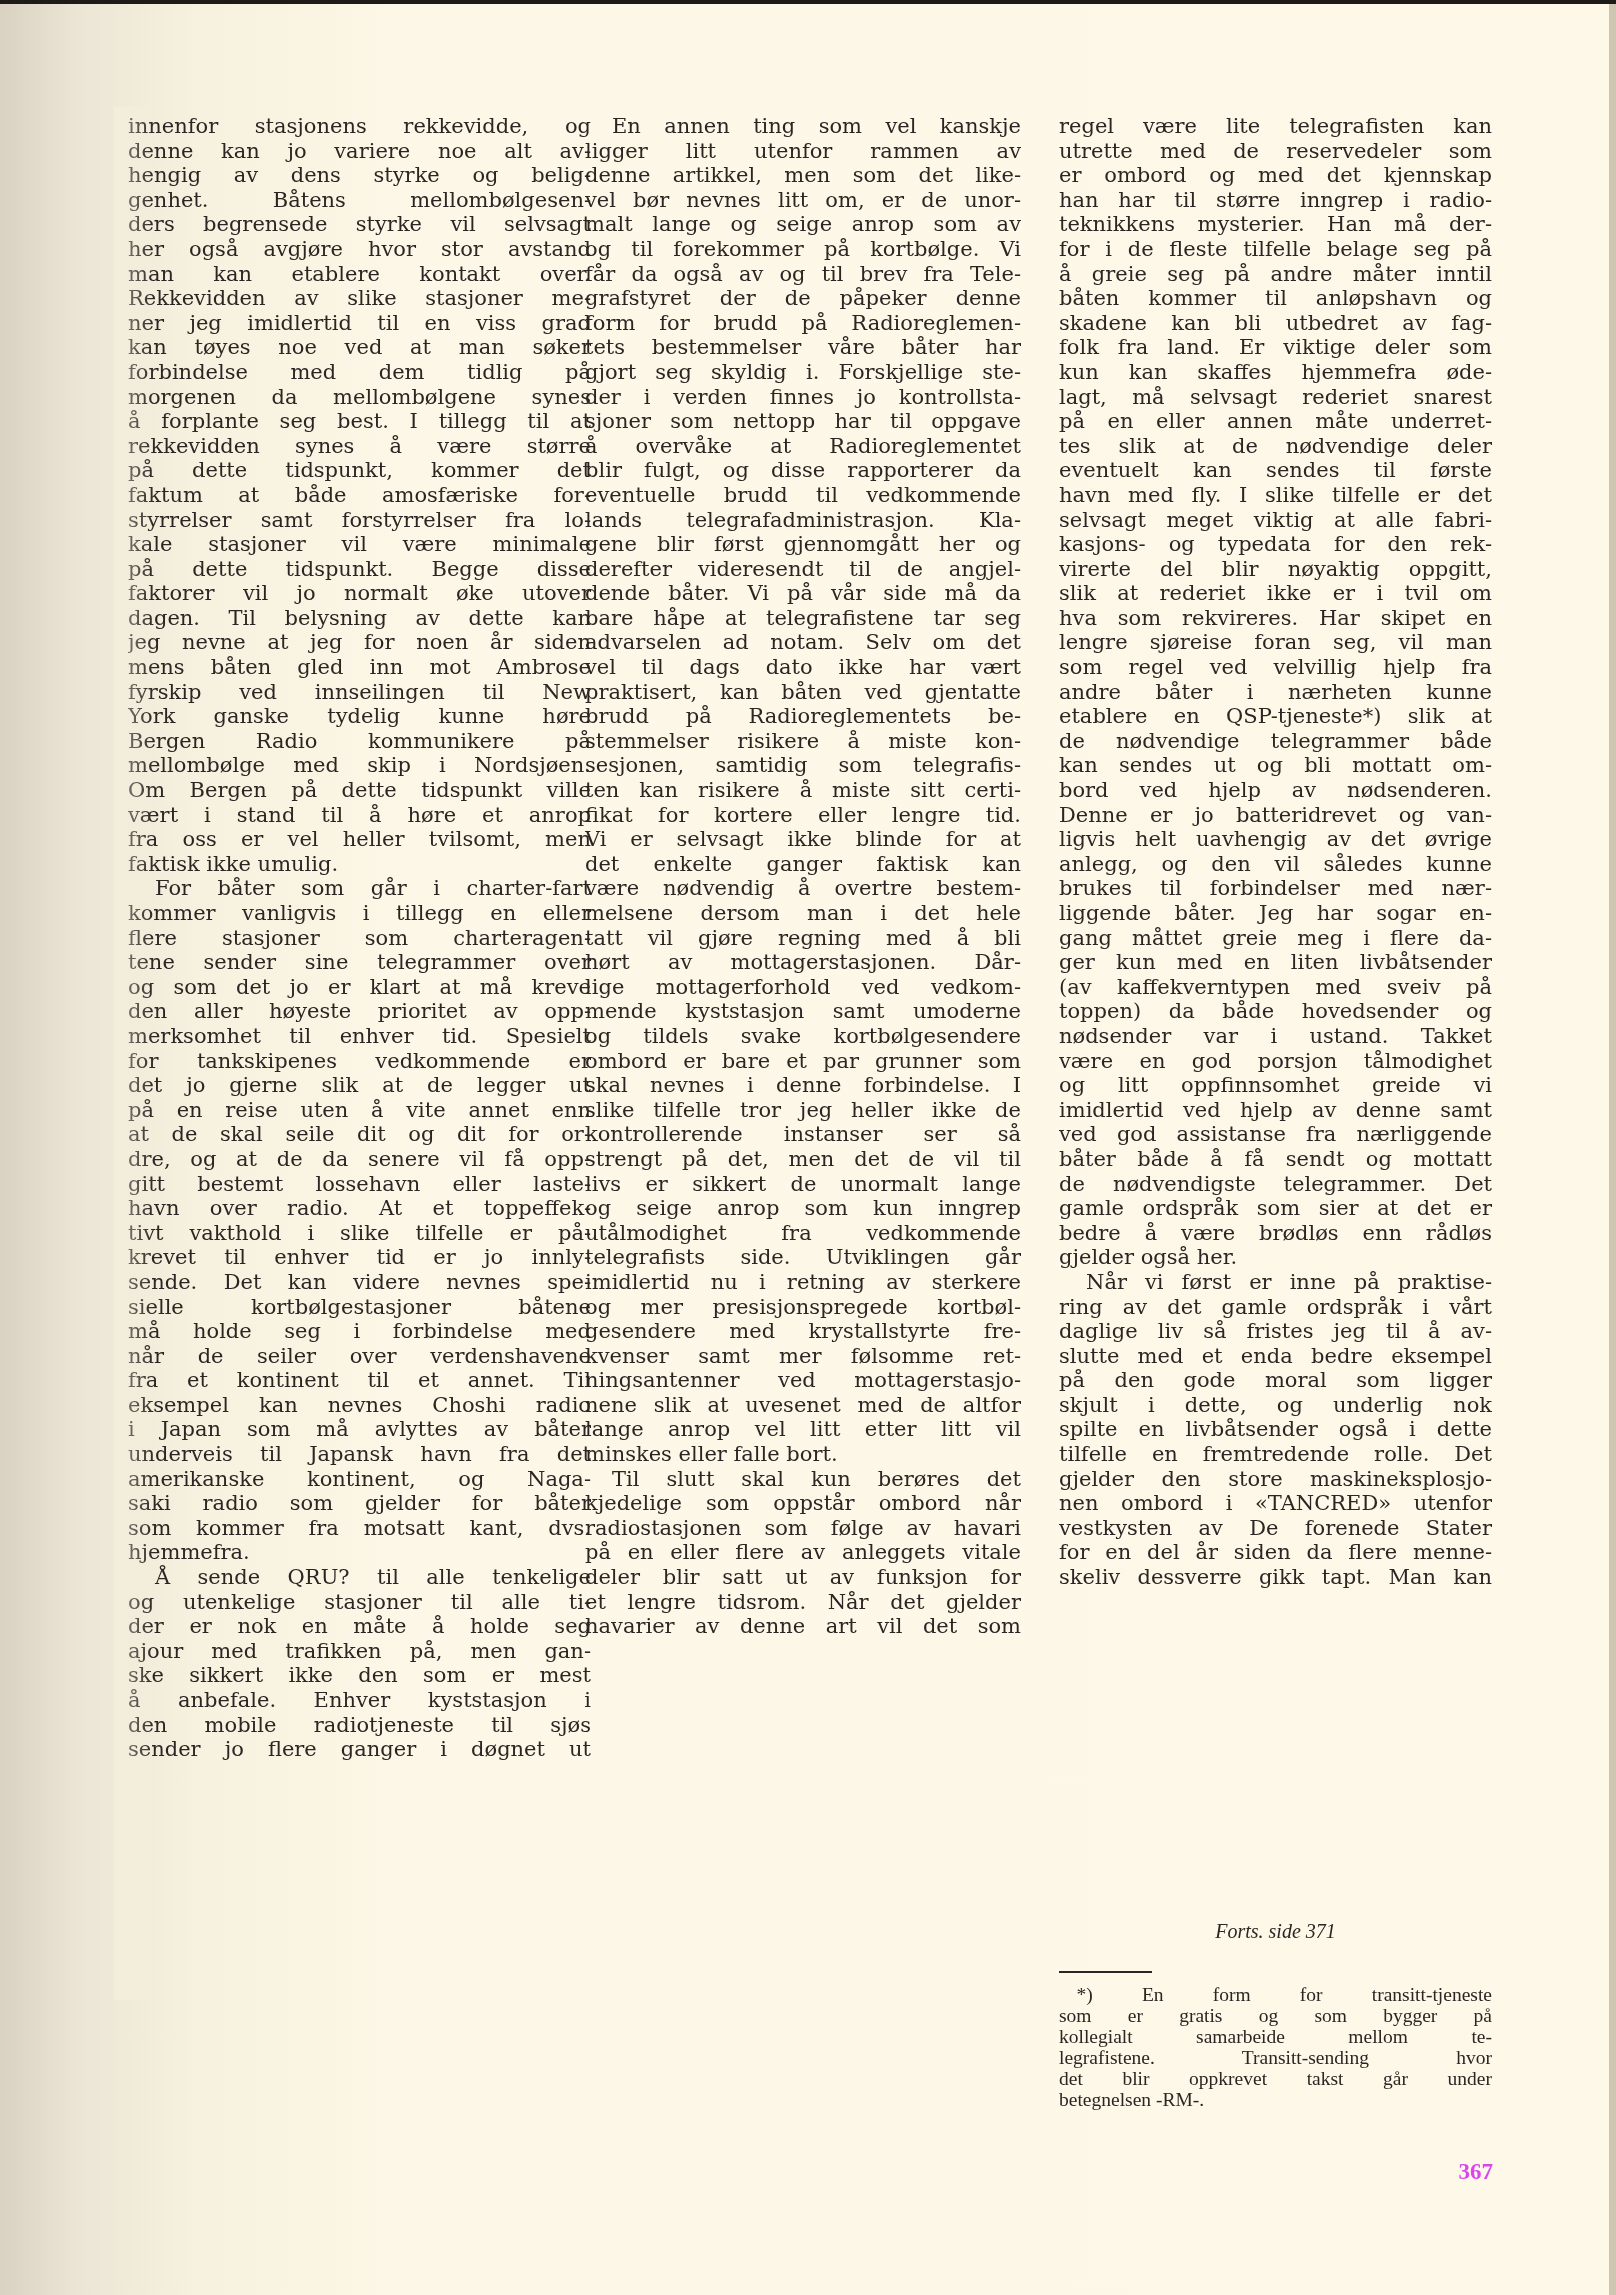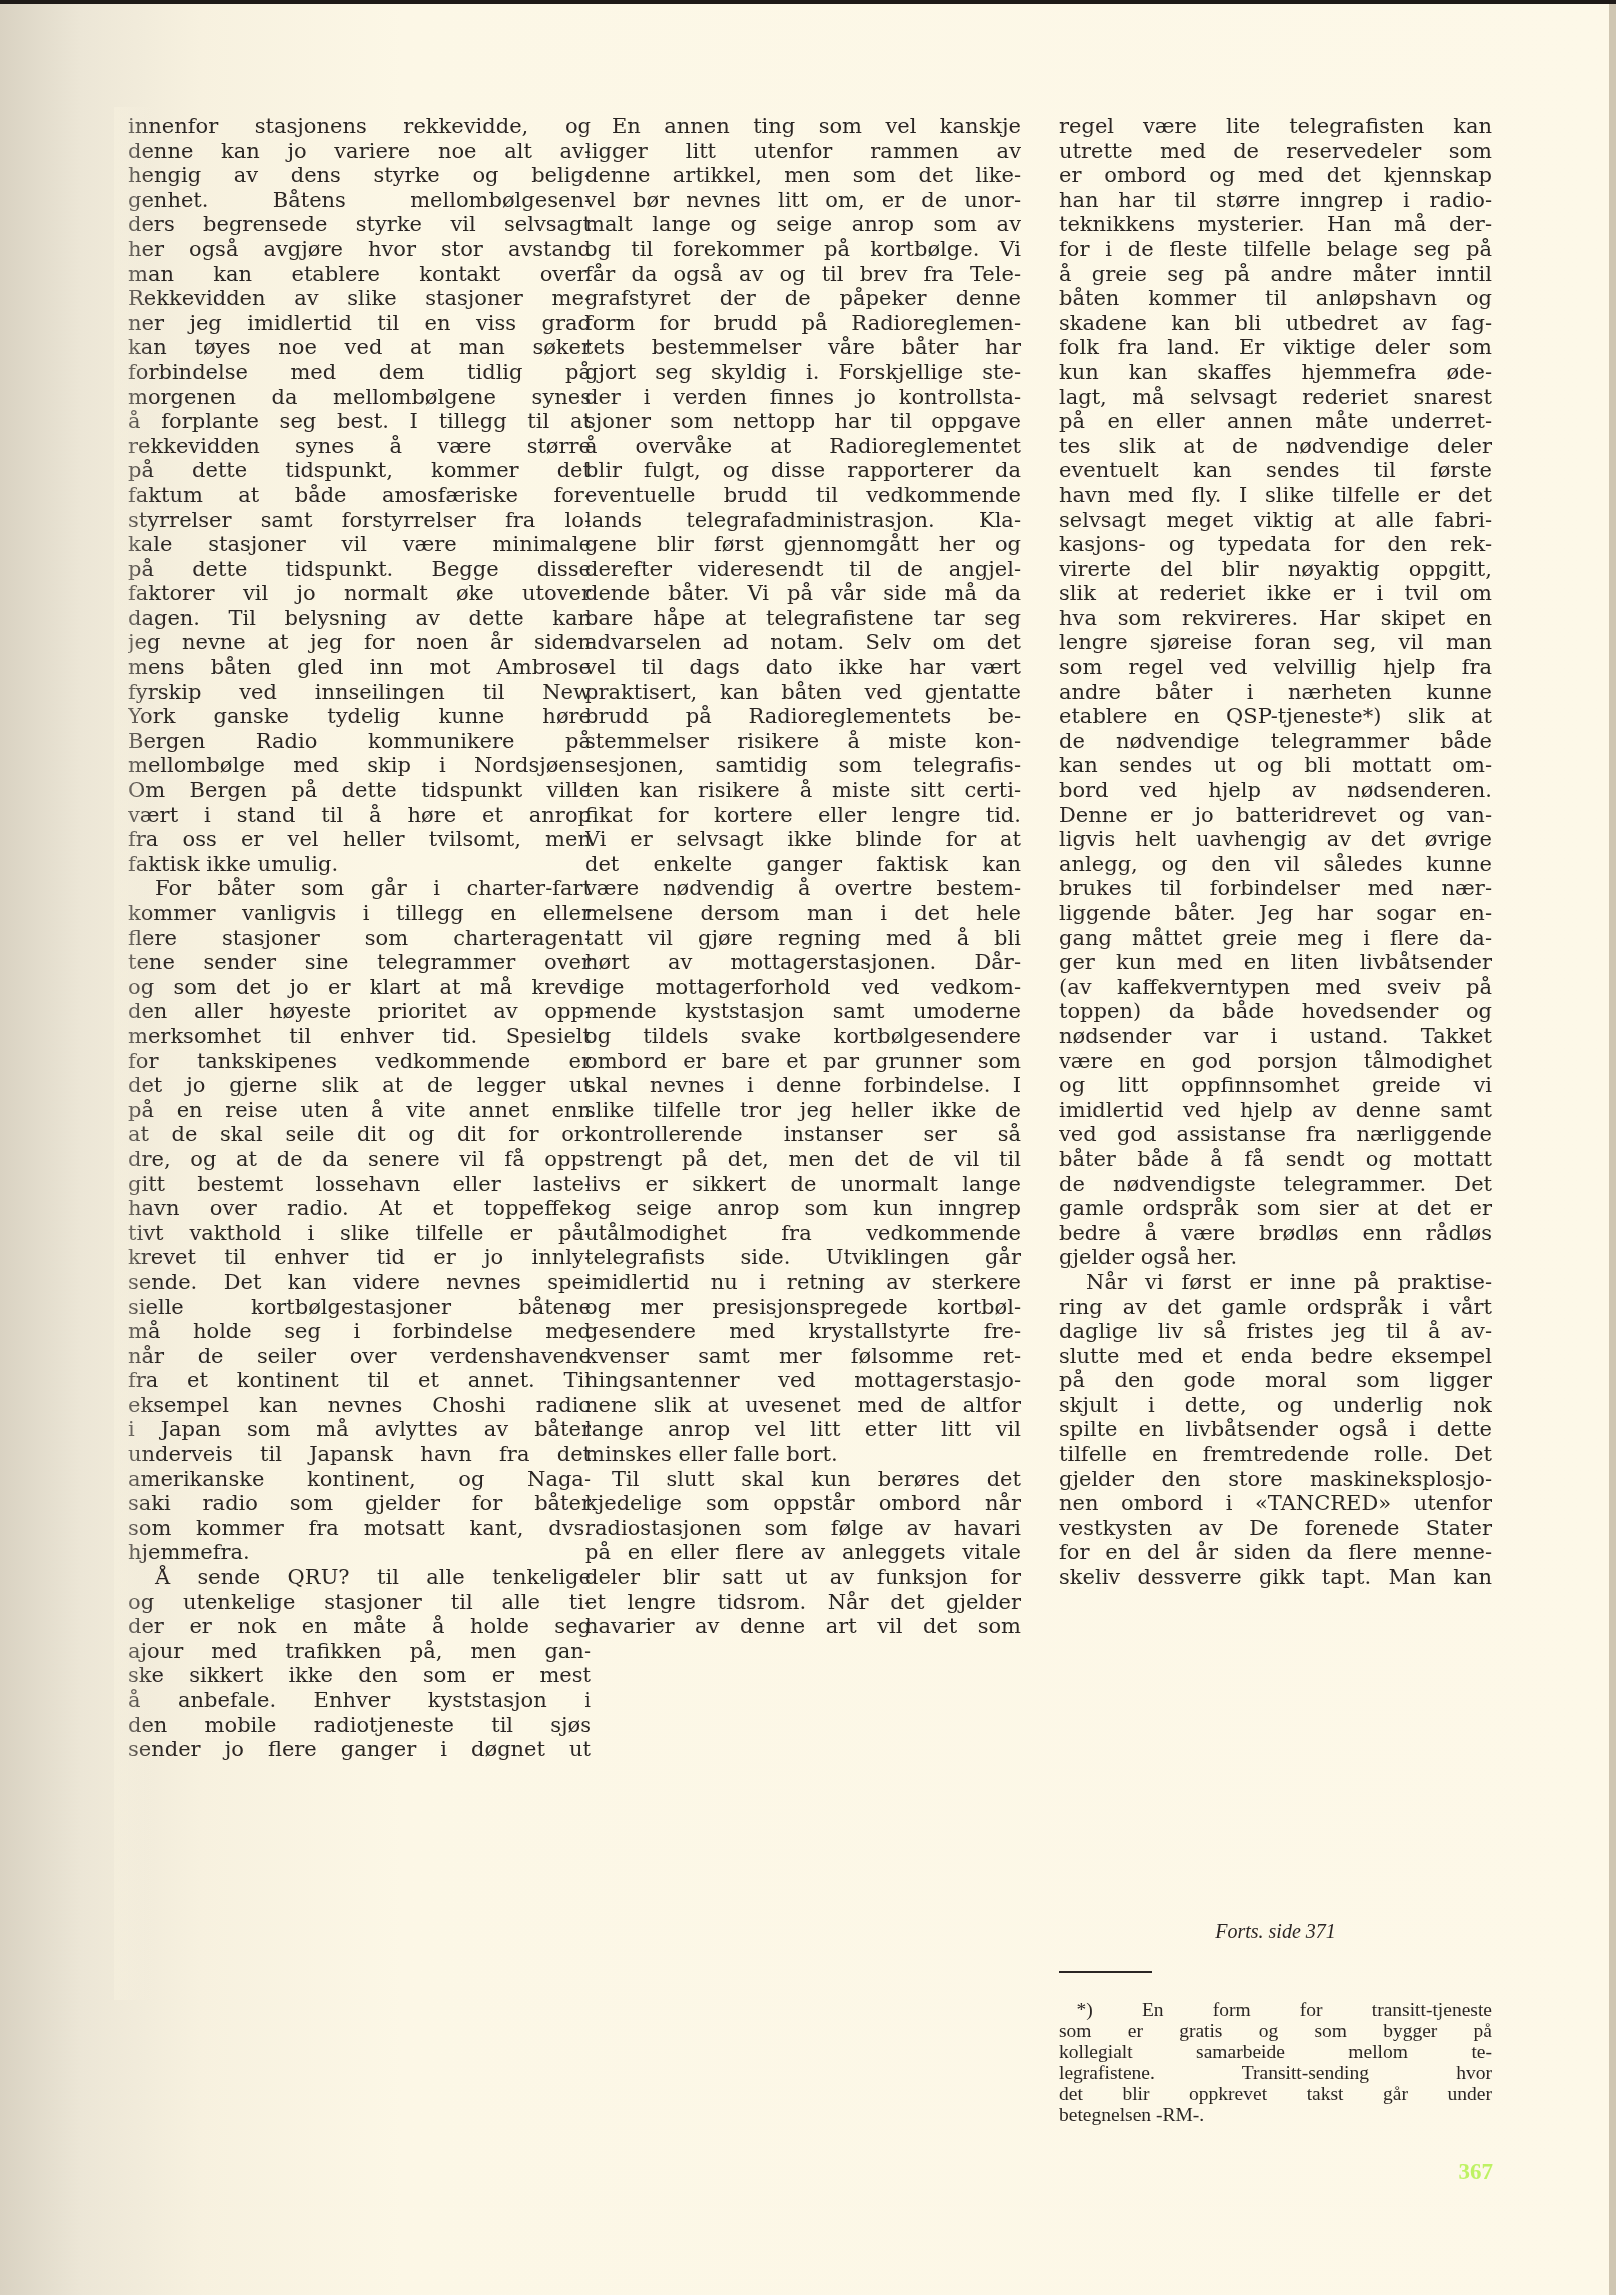--- a/index.html
+++ b/index.html
@@ -56,29 +56,29 @@
     font-family: "Liberation Serif", serif;
     font-size: 20px; color: #2b2624;
   }
   .footnote-rule {
     position: absolute; left: 1059px; top: 1971px; width: 93px; height: 2px;
     background: #2b2624;
   }
   .footnote {
     position: absolute; left: 1059px; top: 1984px; width: 433px;
     font-family: "Liberation Serif", serif;
-    font-size: 19.5px; line-height: 21px; color: #2b2624; margin-top: 15px;
+    font-size: 19.5px; line-height: 21px; color: #2b2624;
   }
   .footnote .line { display: block; text-align: justify; text-align-last: justify; white-space: nowrap; height: 21px; }
   .footnote .line.last { text-align-last: left; }
   .footnote .line:first-child { text-indent: 17.5px; }
   .page-number {
     position: absolute; left: 1397px; top: 2159px; width: 96px; text-align: right;
     font-family: "Liberation Serif", serif; font-weight: bold;
-    font-size: 23px; color: #bef264;
+    font-size: 23px; color: #d946ef;
   }
 </style>
 </head>
 <body>
 
 <div class="page"></div>
 <div class="right-edge"></div>
 
 <div class="col col1">
     <div class="para">

